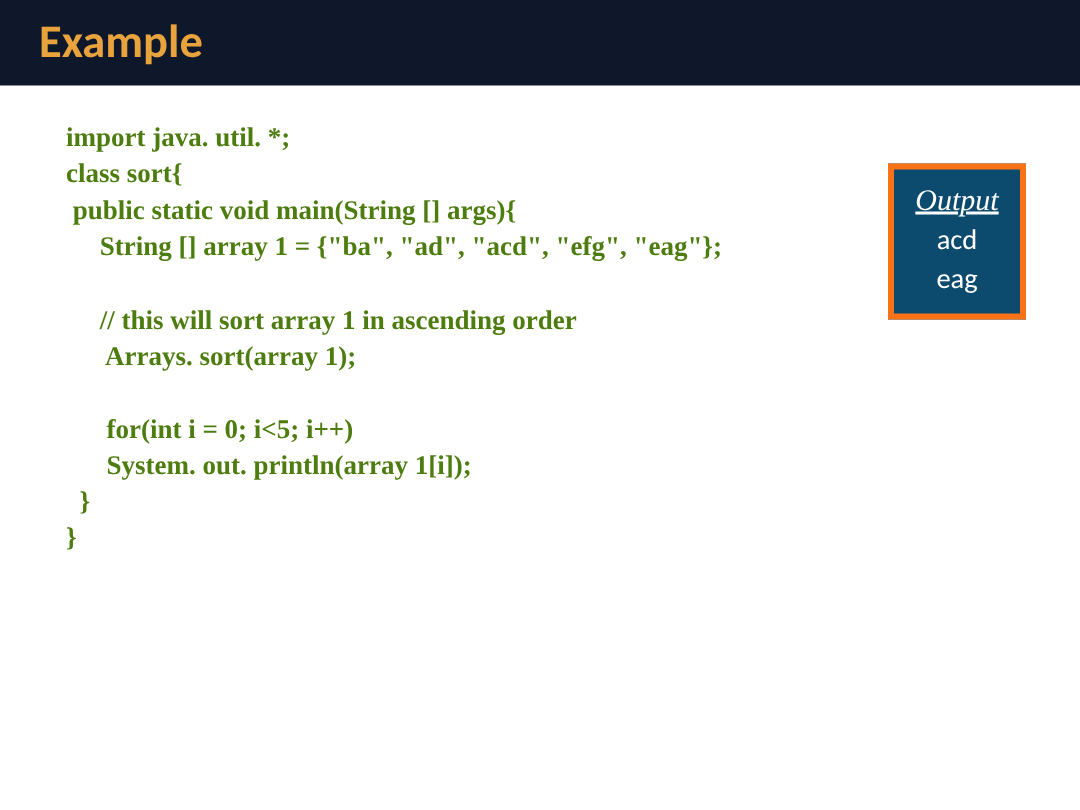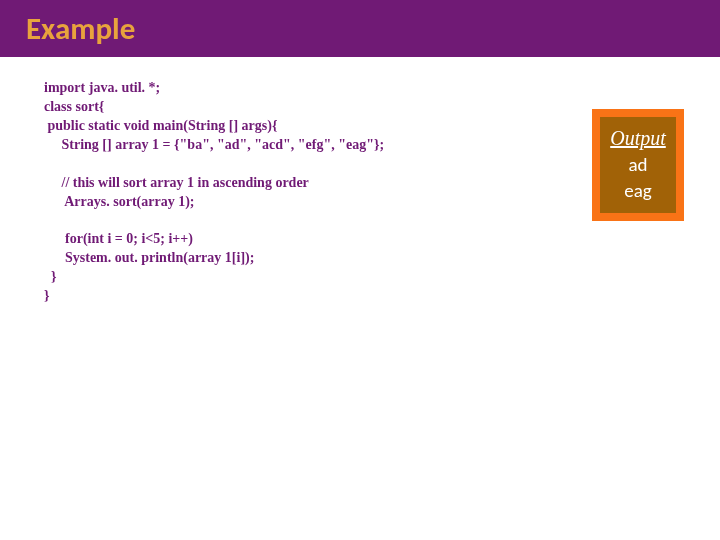--- a/index.html
+++ b/index.html
@@ -11,50 +11,50 @@
     font-family: Georgia, 'Times New Roman', serif;
     overflow: hidden;
   }
   .slide {
     width: 720px;
     height: 540px;
     position: relative;
     box-sizing: border-box;
   }
   .title-bar {
-    background: #701a75;
+    background: #0f172a;
     padding: 10px 20px 10px 26px;
     box-sizing: border-box;
   }
   .title-line {
     color: #e8a33d;
     font-size: 31px;
     font-weight: bold;
     line-height: 1.2;
     font-family: 'Segoe UI', Calibri, sans-serif;
   }
   .content {
     padding: 22px 20px 0 44px;
     position: relative;
   }
   .code-block {
     font-family: 'Times New Roman', Times, serif;
-    font-size: 14px;
+    font-size: 18px;
     font-weight: bold;
-    color: #701a75;
+    color: #4d7c0f;
     line-height: 1.35;
     white-space: pre;
   }
   .output-box {
     position: absolute;
     right: 36px;
     top: 52px;
     width: 92px;
-    background: #a16207;
-    border: 8px solid #f97316;
+    background: #0c4a6e;
+    border: 4px solid #f97316;
     padding: 8px 6px 10px 6px;
     box-sizing: border-box;
     text-align: center;
     color: #ffffff;
     font-family: 'Segoe UI', Calibri, sans-serif;
     font-size: 19px;
     line-height: 1.35;
   }
   .output-title {
     text-decoration: underline;
@@ -82,19 +82,19 @@
 <span>     // this will sort array 1 in ascending order</span>
 <span>      Arrays. sort(array 1);</span>
 <span></span>
 <span>      for(int i = 0; i&lt;5; i++)</span>
 <span>      System. out. println(array 1[i]);</span>
 <span>  }</span>
 <span>}</span></div>
 
     <div class="output-box">
       <div class="output-title">Output</div>
-      <div>ad</div>
+      <div>acd</div>
       <div>eag</div>
     </div>
 
   </div>
 
 </div>
 
 </body></html>

